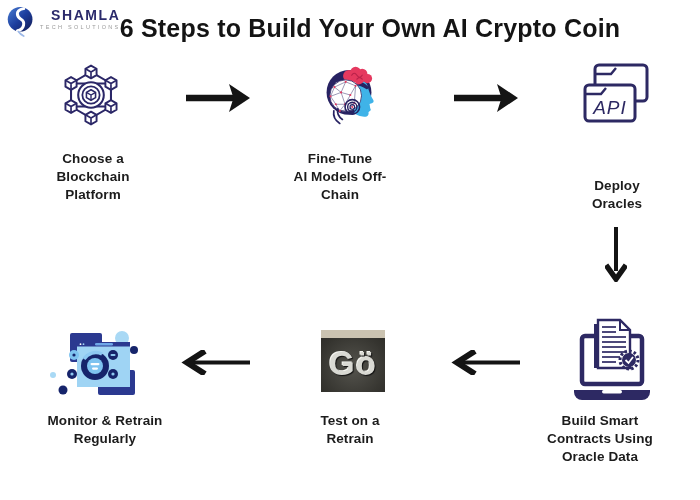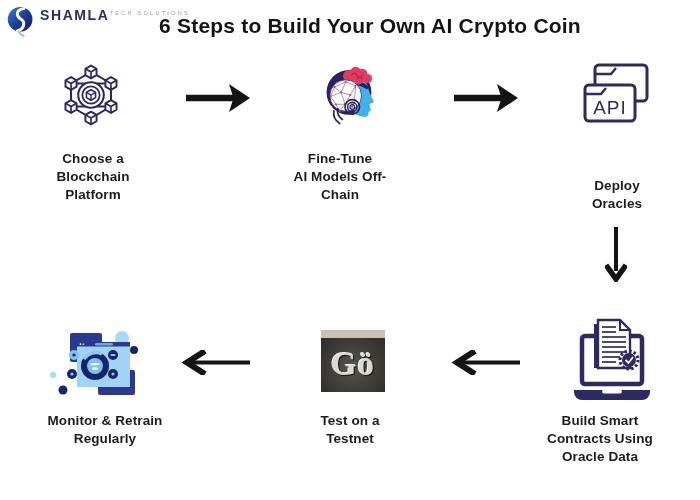--- a/index.html
+++ b/index.html
@@ -3,40 +3,40 @@
 <meta charset="utf-8">
 <style>
   html,body{margin:0;padding:0;}
   body{
     width:700px;height:500px;background:#ffffff;position:relative;overflow:hidden;
     font-family:"Liberation Sans",sans-serif;
   }
   .abs{position:absolute;}
   .title{
     position:absolute;top:14px;left:40px;right:0;text-align:center;
-    font-size:21px;font-weight:800;color:#141414;letter-spacing:.2px;
+    font-size:25px;font-weight:800;color:#141414;letter-spacing:.2px;
   }
   .logo{position:absolute;top:5px;left:6px;display:flex;align-items:flex-start;gap:4px;}
-  .logo-text{display:flex;flex-direction:row;margin-top:3px;}
+  .logo-text{display:flex;flex-direction:column;margin-top:3px;align-items:flex-end;}
   .logo-name{font-size:14px;font-weight:700;color:#2b2a6b;letter-spacing:1.6px;line-height:14px;}
   .logo-tagline{font-size:5.5px;color:#9a9a9a;letter-spacing:2.3px;margin-top:2px;}
   .step-label{
     position:absolute;font-weight:700;font-size:13.5px;line-height:18px;color:#1c1c1c;
     text-align:center;white-space:pre-line;letter-spacing:.1px;
   }
-  .icon-box{position:absolute;}
+  .icon-box{position:absolute;font-style:italic;}
   .icon-box svg{display:block;width:100%;height:100%;}
   .goerli{
     position:absolute;left:321px;top:330px;width:64px;height:62px;
     background:linear-gradient(#cbc3b1 0 8px, transparent 8px),
                radial-gradient(circle at 50% 60%, #55544e 0%, #35342f 70%, #2b2a26 100%);
     display:flex;align-items:center;justify-content:center;
   }
   .goerli span{
-    font-family:Liberation Serif, serif;font-weight:700;font-size:33px;
+    font-family:Liberation Sans, sans-serif;font-weight:700;font-size:33px;
     color:#d9d9d3;text-shadow:1px 1px 1px #111, -1px -1px 0 #f4f4ef;
     margin-top:6px;letter-spacing:1px;
   }
 </style>
 </head>
 <body>
 
 <div class="logo">
   <svg width="30" height="32" viewBox="0 0 34 36">
     <defs>
@@ -181,21 +181,21 @@
 
 <svg class="abs" style="left:450px;top:350px;" width="72" height="25" viewBox="0 0 72 25">
   <line x1="70" y1="12.5" x2="10" y2="12.5" stroke="#141414" stroke-width="4.2"></line>
   <polyline points="25,1 7,12.5 25,24" fill="none" stroke="#141414" stroke-width="6" stroke-linejoin="miter"></polyline>
 </svg>
 
 <div class="goerli">
   <span>Gö</span>
 </div>
 <div class="step-label" style="left:290px;top:412px;width:120px;">Test on a
-Testnet</div>
+Retrain</div>
 
 <svg class="abs" style="left:180px;top:350px;" width="72" height="25" viewBox="0 0 72 25">
   <line x1="70" y1="12.5" x2="10" y2="12.5" stroke="#141414" stroke-width="4.2"></line>
   <polyline points="25,1 7,12.5 25,24" fill="none" stroke="#141414" stroke-width="6" stroke-linejoin="miter"></polyline>
 </svg>
 
 <div class="icon-box" style="left:50px;top:325px;width:100px;height:78px;">
   <svg viewBox="0 0 100 78">
     <rect x="20" y="8" width="32" height="29" rx="2" fill="#2b3990"></rect>
     <rect x="48" y="45" width="37" height="25" rx="2" fill="#2b3990"></rect>

